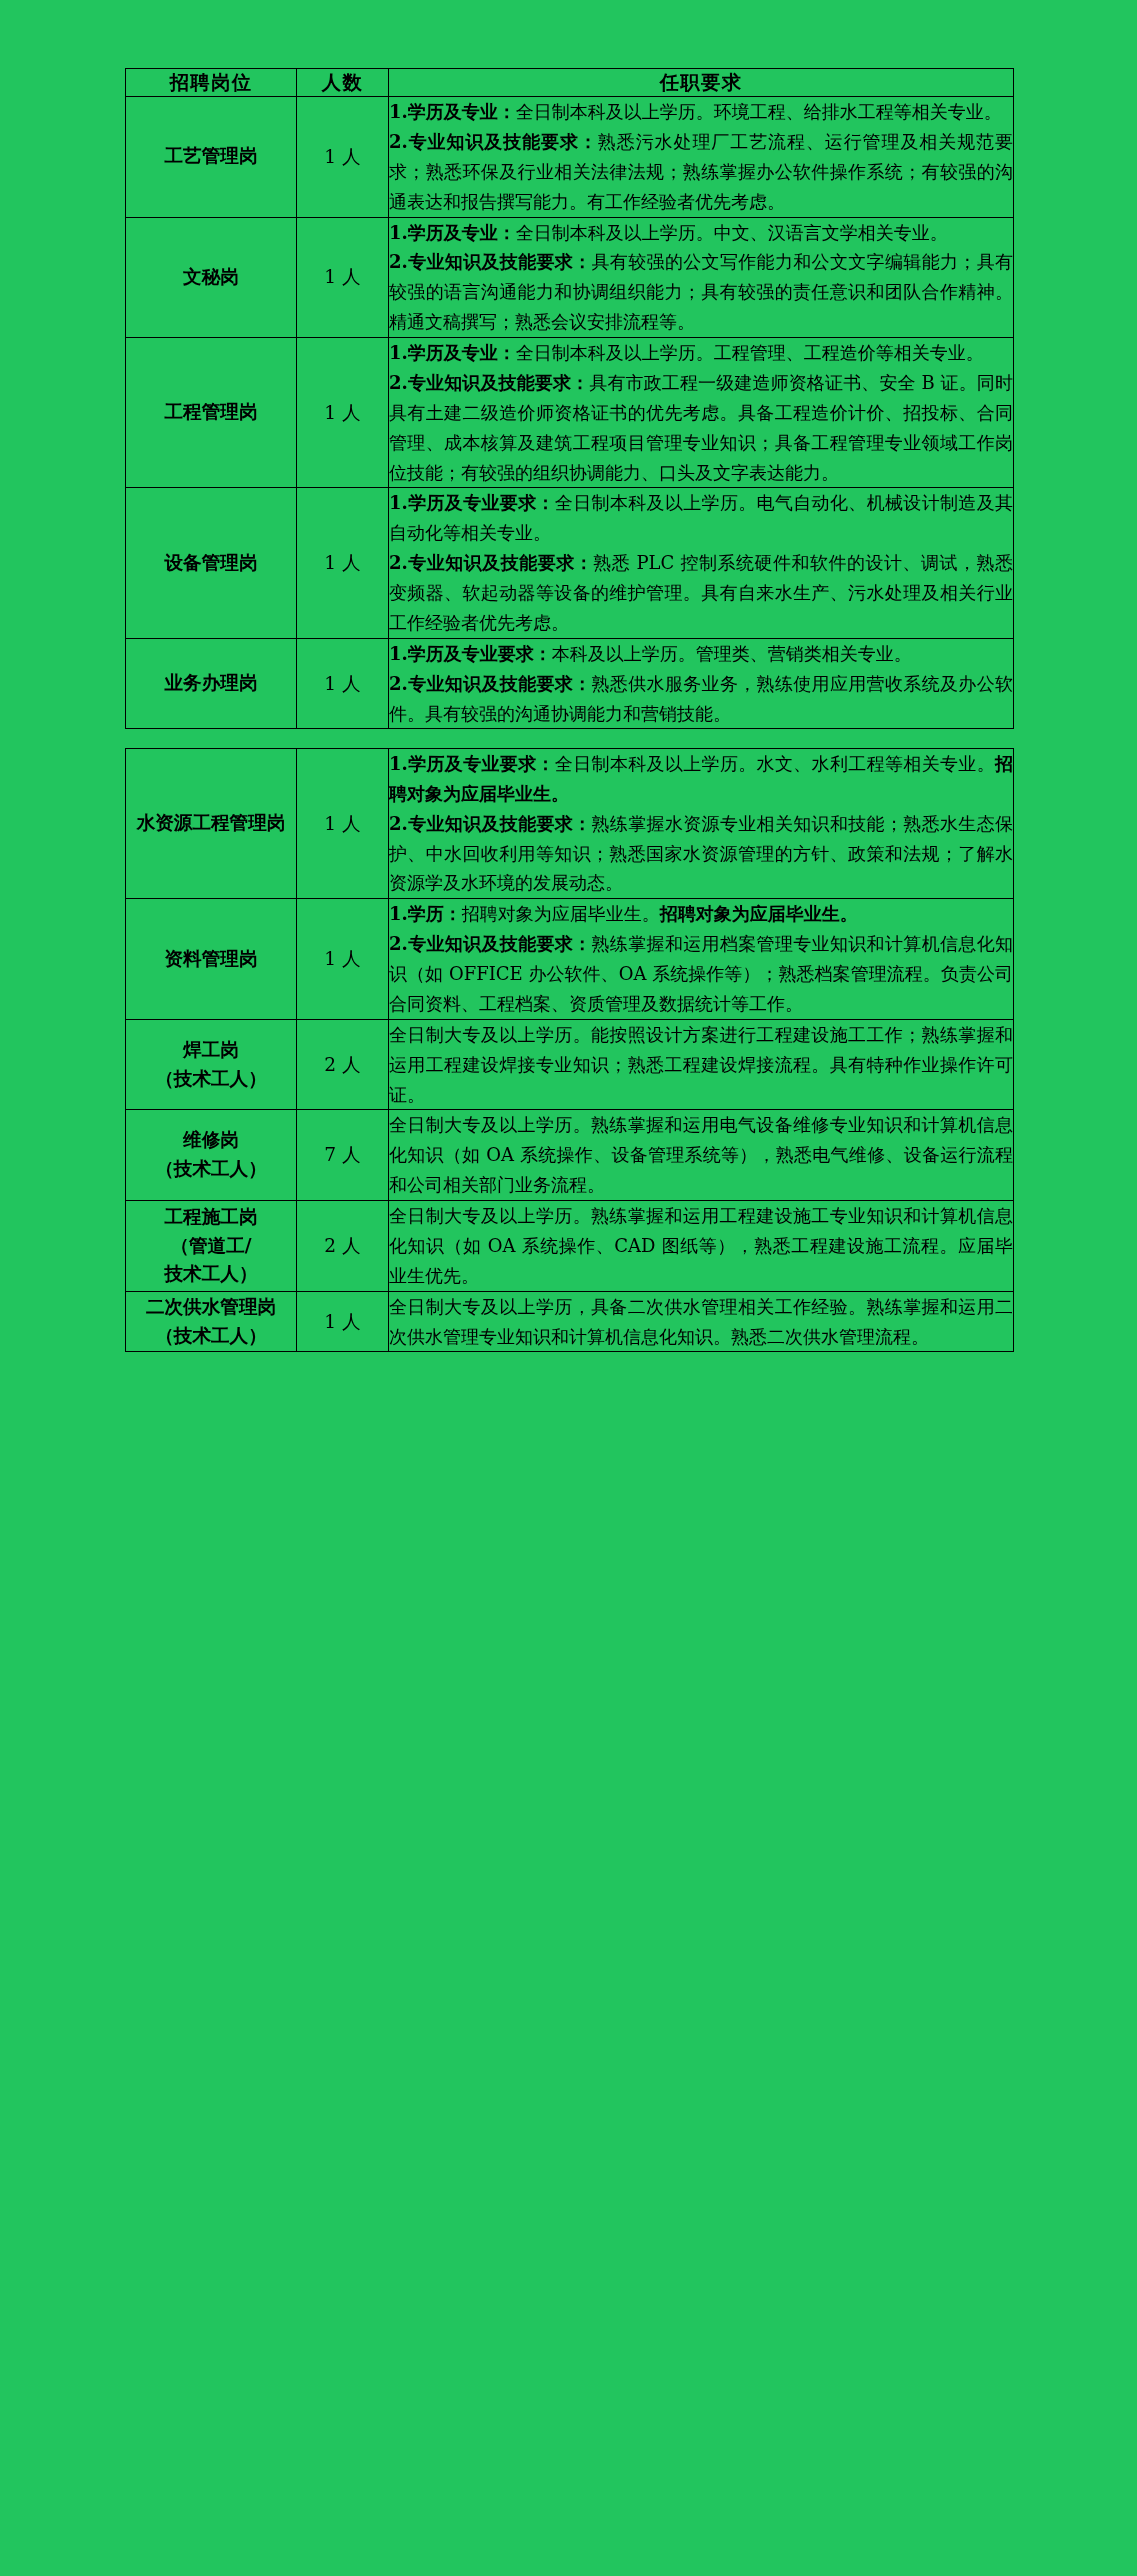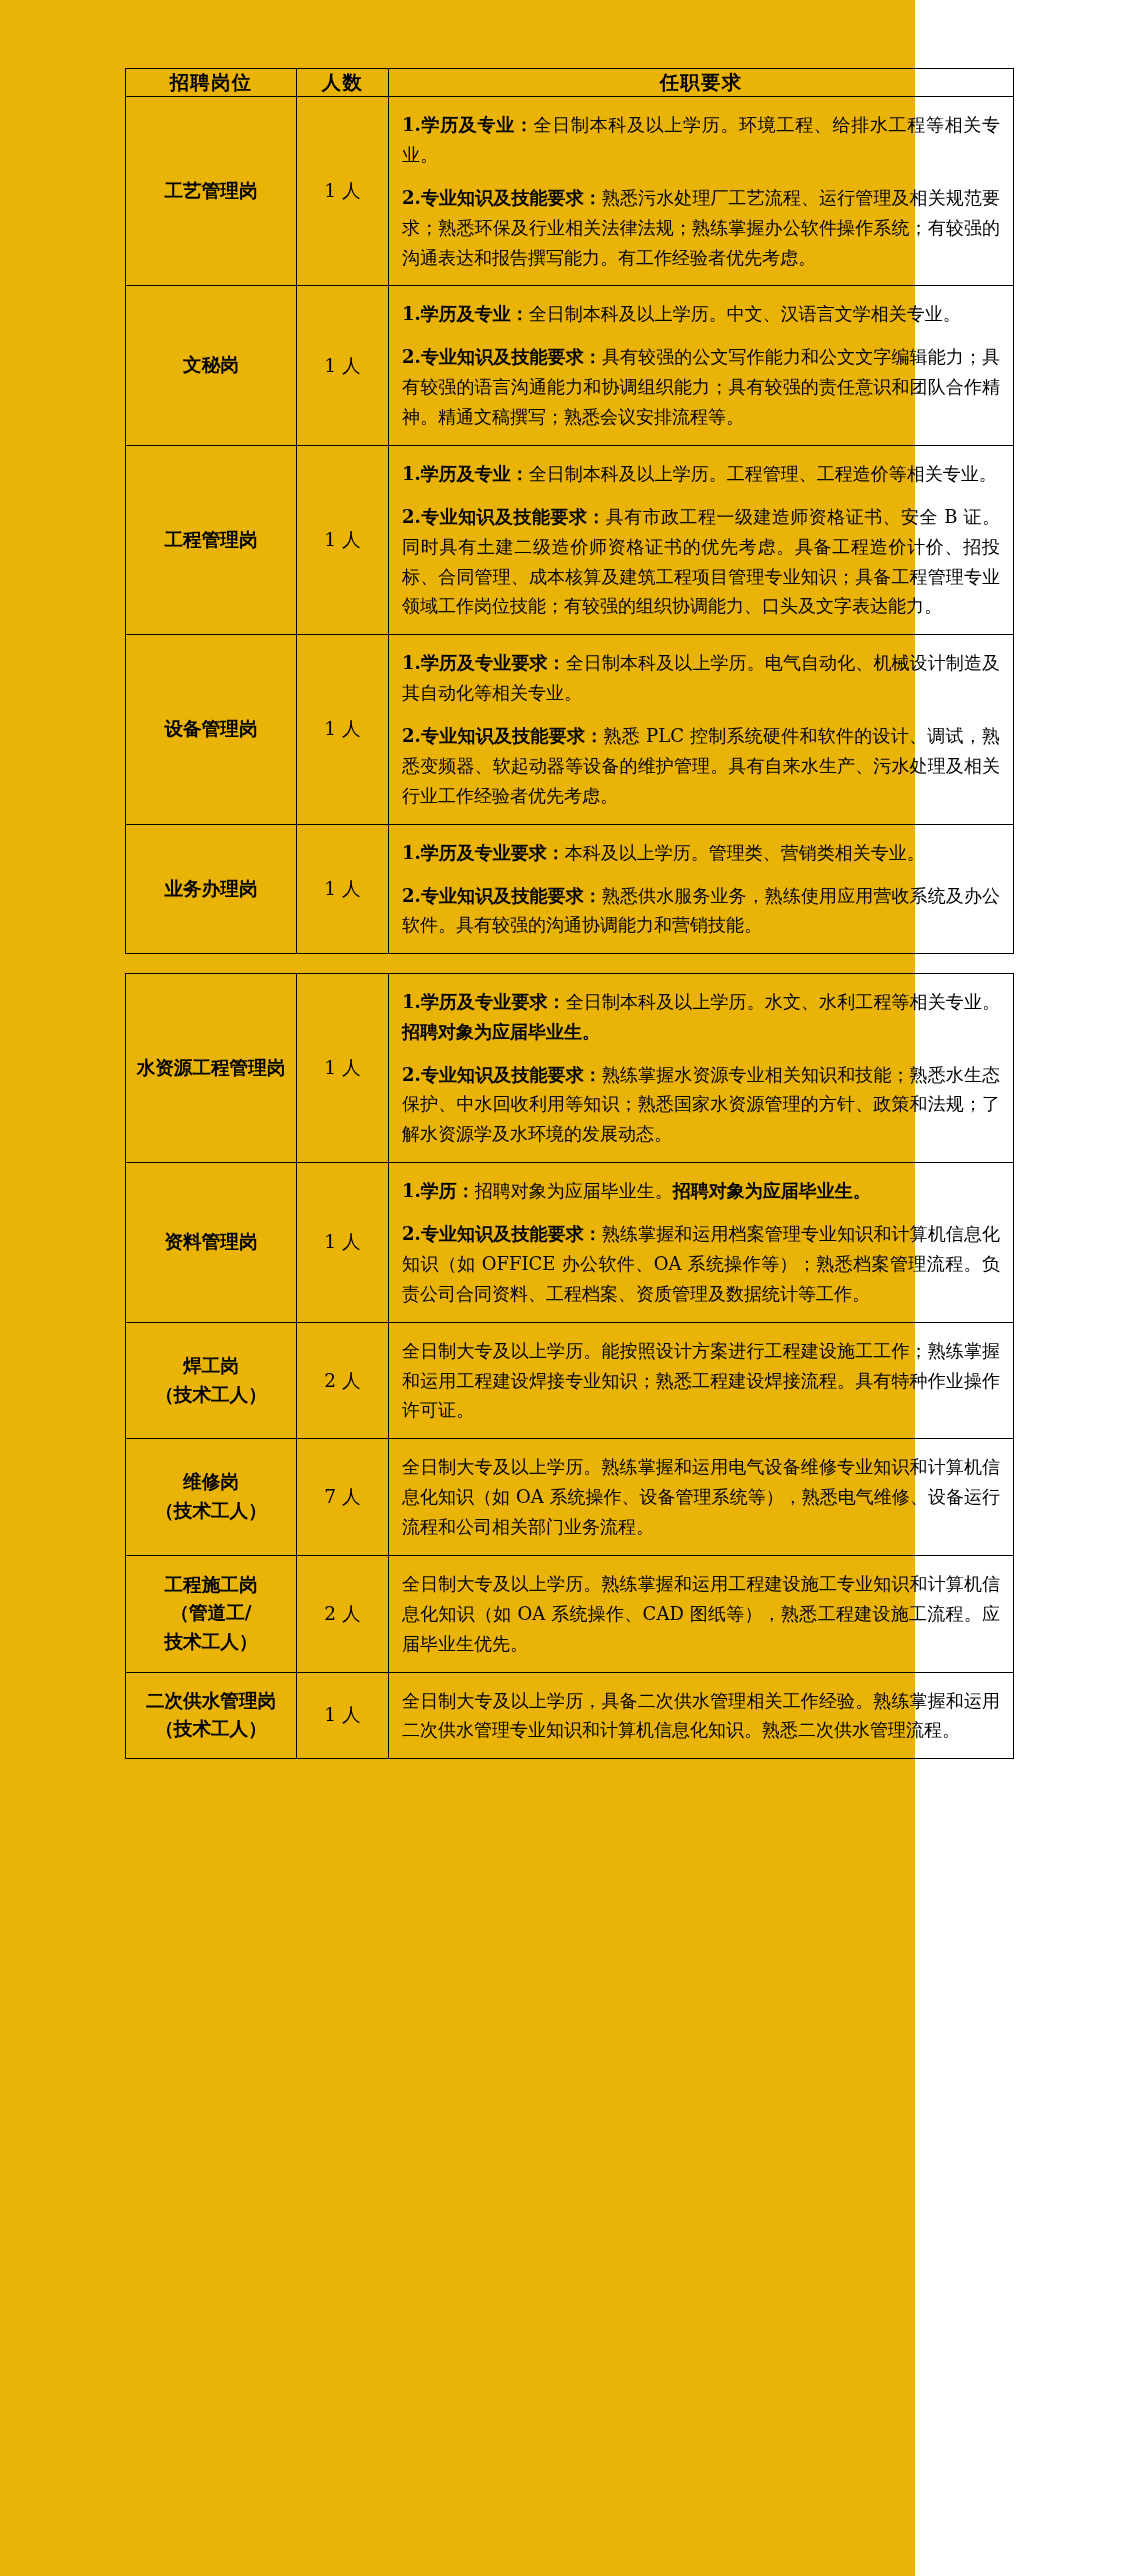--- a/index.html
+++ b/index.html
@@ -6,23 +6,23 @@
     margin: 0;
     padding: 0;
     background: #ffffff;
   }
   body {
     width: 1137px;
     font-family: "DejaVu Serif", "Liberation Serif", serif;
     color: #000000;
   }
   .page {
-    width: 915px;
+    width: 1137px;
     min-height: 2576px;
-    background: #eab308;
+    background: #22c55e;
     position: relative;
     box-sizing: border-box;
     padding: 68px 125px 0 125px;
   }
   table.rec-table {
     border-collapse: collapse;
     width: 887px;
     table-layout: fixed;
   }
   table.rec-table td,
@@ -56,21 +56,21 @@
     padding: 7.2px 2.9px;
   }
   .req-cell {
     font-size: 18px;
     line-height: 1.66;
     padding: 9.3px 13px 10.7px 11.5px;
     text-align: justify;
     text-justify: inter-ideograph;
   }
   .req-cell p {
-    margin: 13px;
+    margin: 0;
     text-indent: 0;
   }
   .b { font-weight: bold; }
   .spacer {
     height: 18.6px;
   }
   .tbl-block { margin: 0; }
 </style>
 </head>
 <body>

